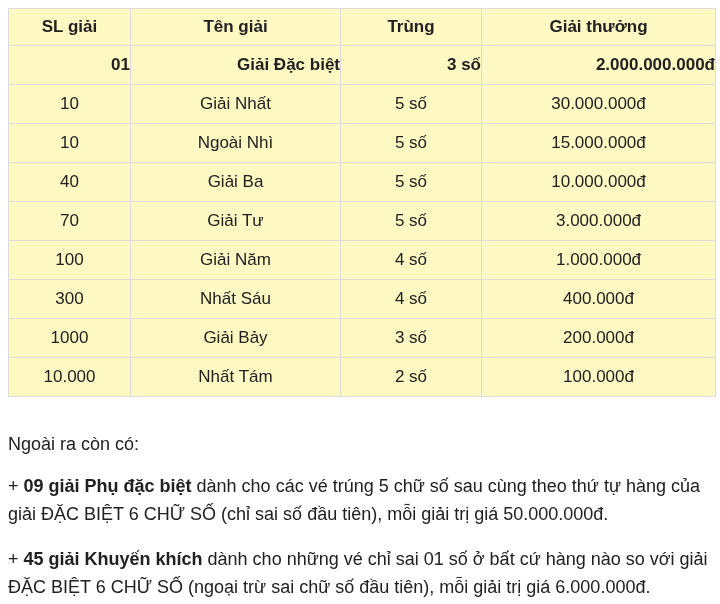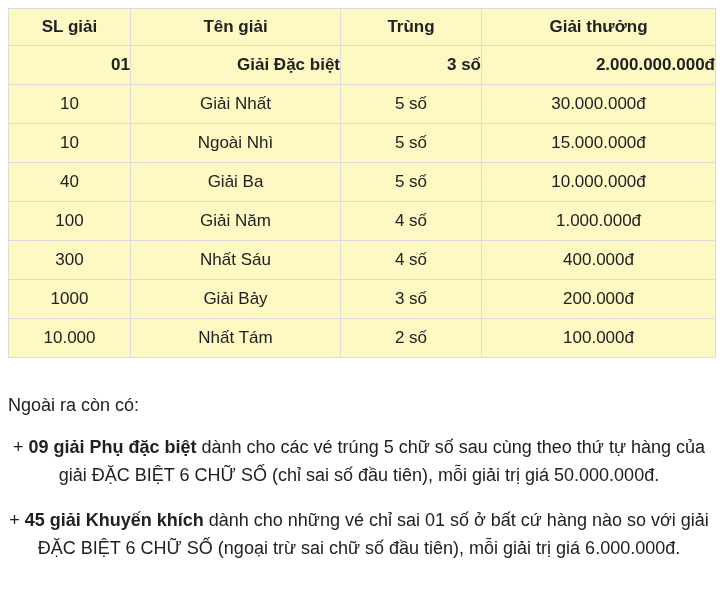--- a/index.html
+++ b/index.html
@@ -41,21 +41,21 @@
   .col-match { width: 141px; }
   .col-prize { width: 234px; }
   .notes {
     margin: 33px 10px 0 8px;
     width: 702px;
     font-size: 18px;
     line-height: 28px;
   }
   .notes p { margin: 0; }
   .notes .intro { margin-bottom: 14px; }
-  .notes .note-item { margin-bottom: 17px; text-align: center; }
+  .notes .note-item { margin-bottom: 17px; }
   .notes b { font-weight: 700; }
 </style>
 </head>
 <body>
 
 <table class="prize-table">
   <colgroup>
     <col class="col-qty">
       <col class="col-name">
       <col class="col-match">
@@ -88,20 +88,26 @@
       <td>5 số</td>
       <td>15.000.000đ</td>
     </tr>
     <tr>
       <td>40</td>
       <td>Giải Ba</td>
       <td>5 số</td>
       <td>10.000.000đ</td>
     </tr>
     <tr>
+      <td>70</td>
+      <td>Giải Tư</td>
+      <td>5 số</td>
+      <td>3.000.000đ</td>
+    </tr>
+    <tr>
       <td>100</td>
       <td>Giải Năm</td>
       <td>4 số</td>
       <td>1.000.000đ</td>
     </tr>
     <tr>
       <td>300</td>
       <td>Nhất Sáu</td>
       <td>4 số</td>
       <td>400.000đ</td>

